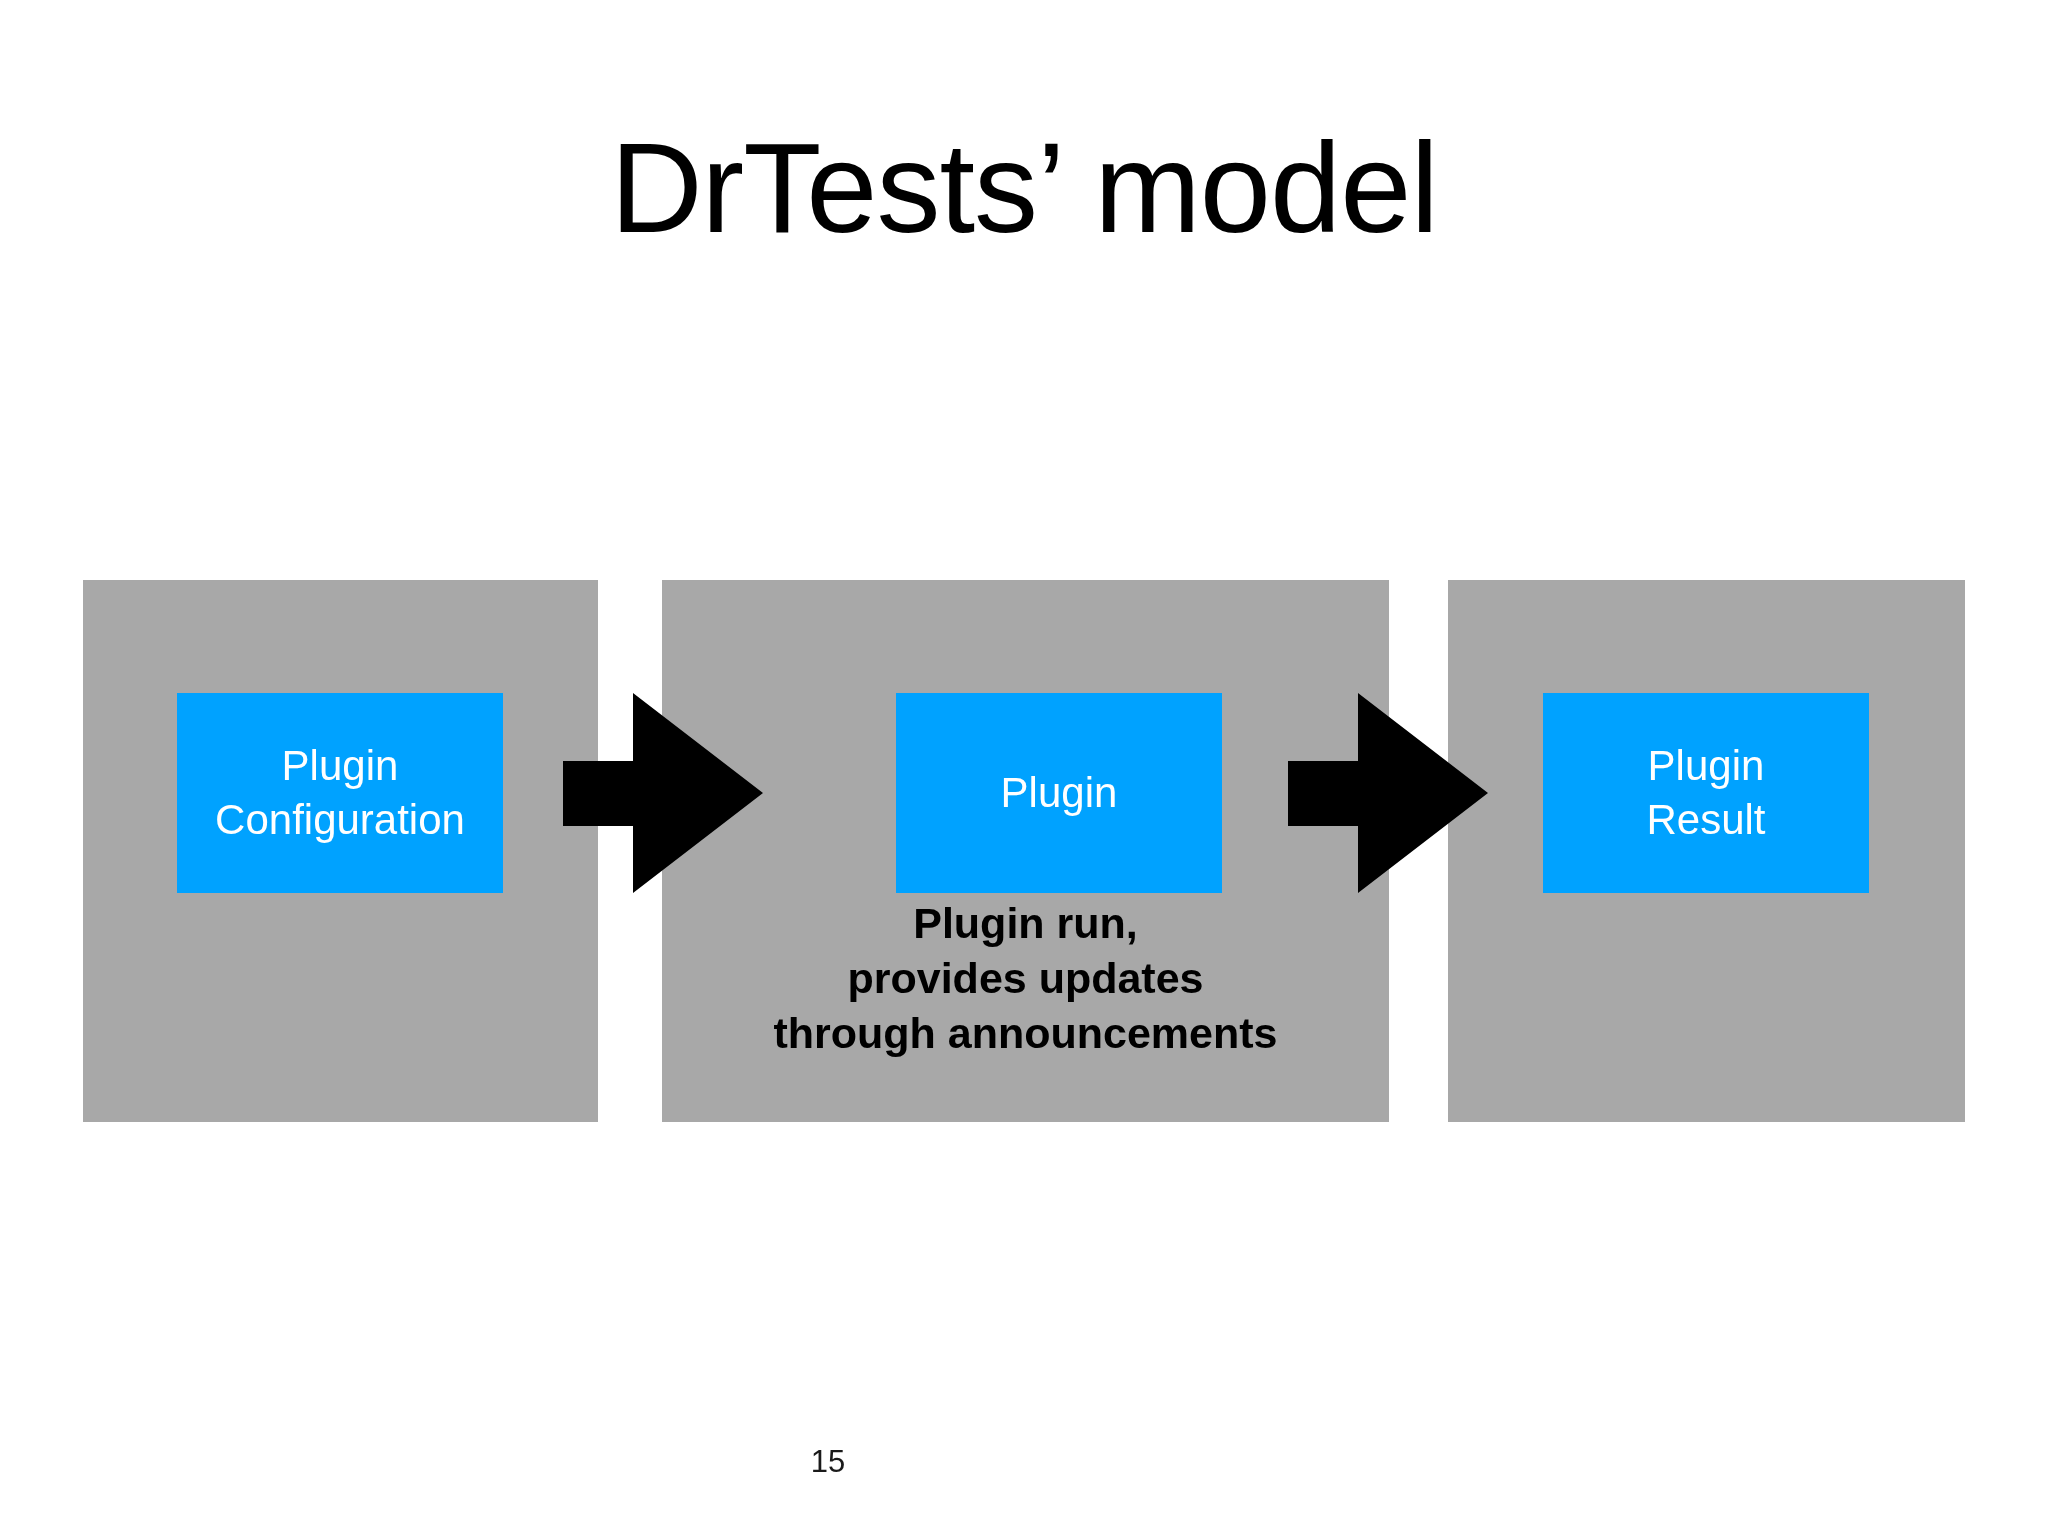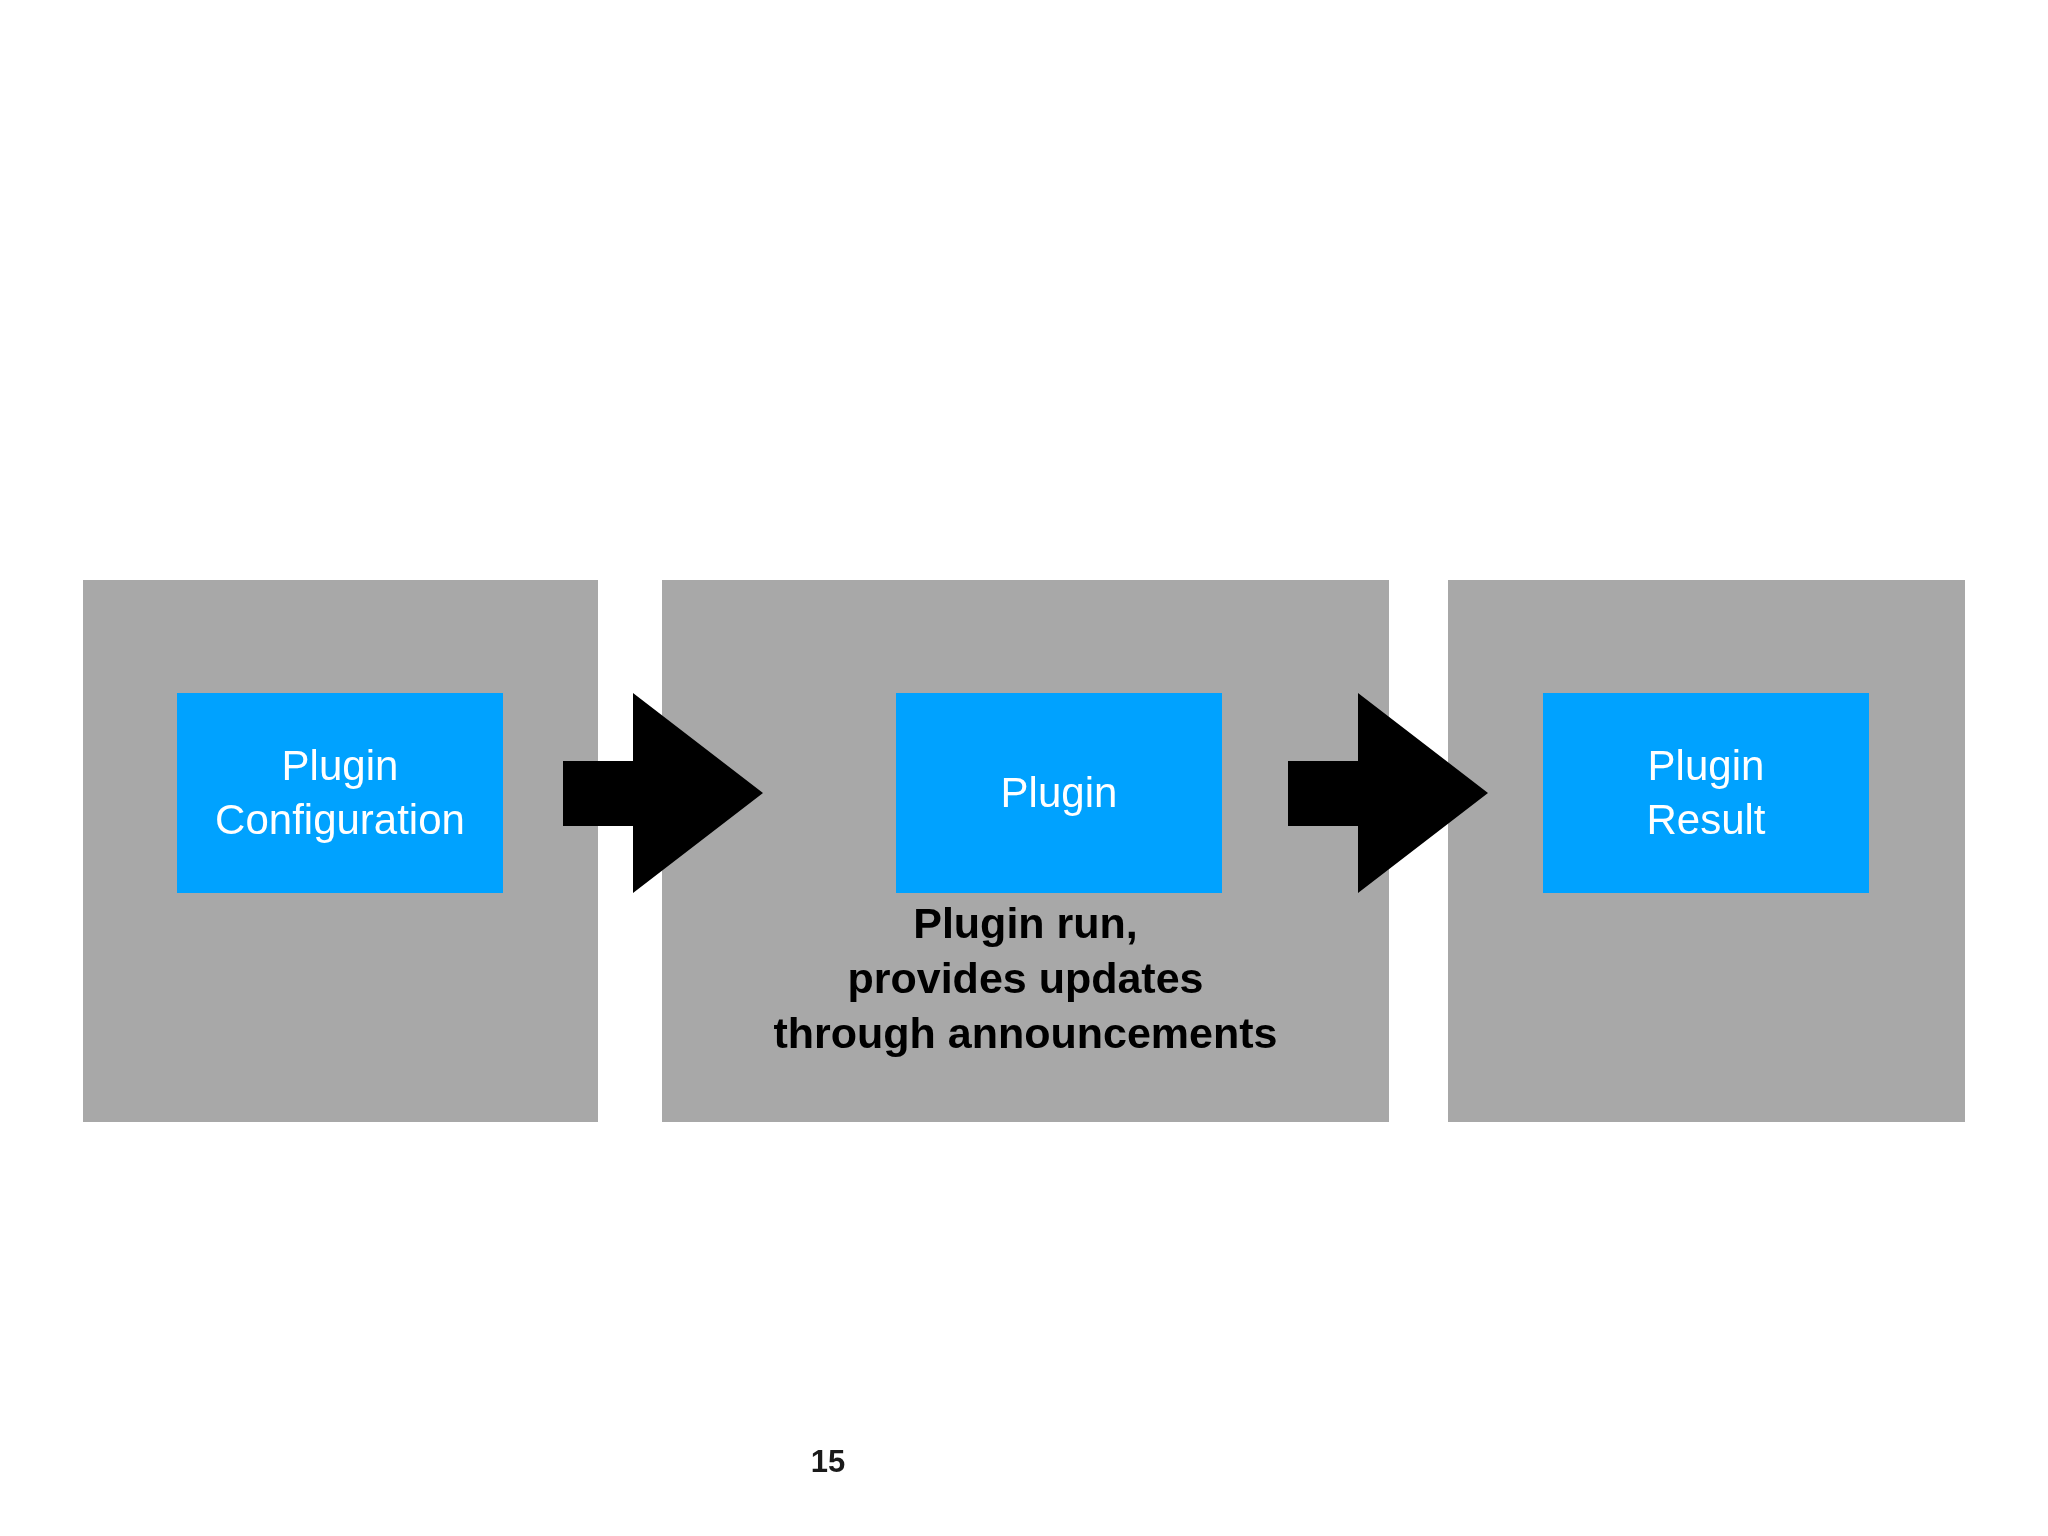--- a/index.html
+++ b/index.html
@@ -106,28 +106,29 @@
 
   
   #page-number {
     position: absolute;
     left: 0;
     top: 1444px;
     width: 1656px;
     text-align: center;
     font-size: 31px;
     color: #1a1a1a;
-    font-weight: 700;
+    font-weight: 400;
   }
 </style>
 </head>
 <body>
 
 <div id="slide">
 
+  <div id="slide-title">DrTests’ model</div>
 
   <div id="flow">
 
     <div class="panel p1">
       <div class="blue-box b1">Plugin
 Configuration</div>
     </div>
 
     <div class="panel p2">
       <div class="blue-box b2">Plugin</div>

